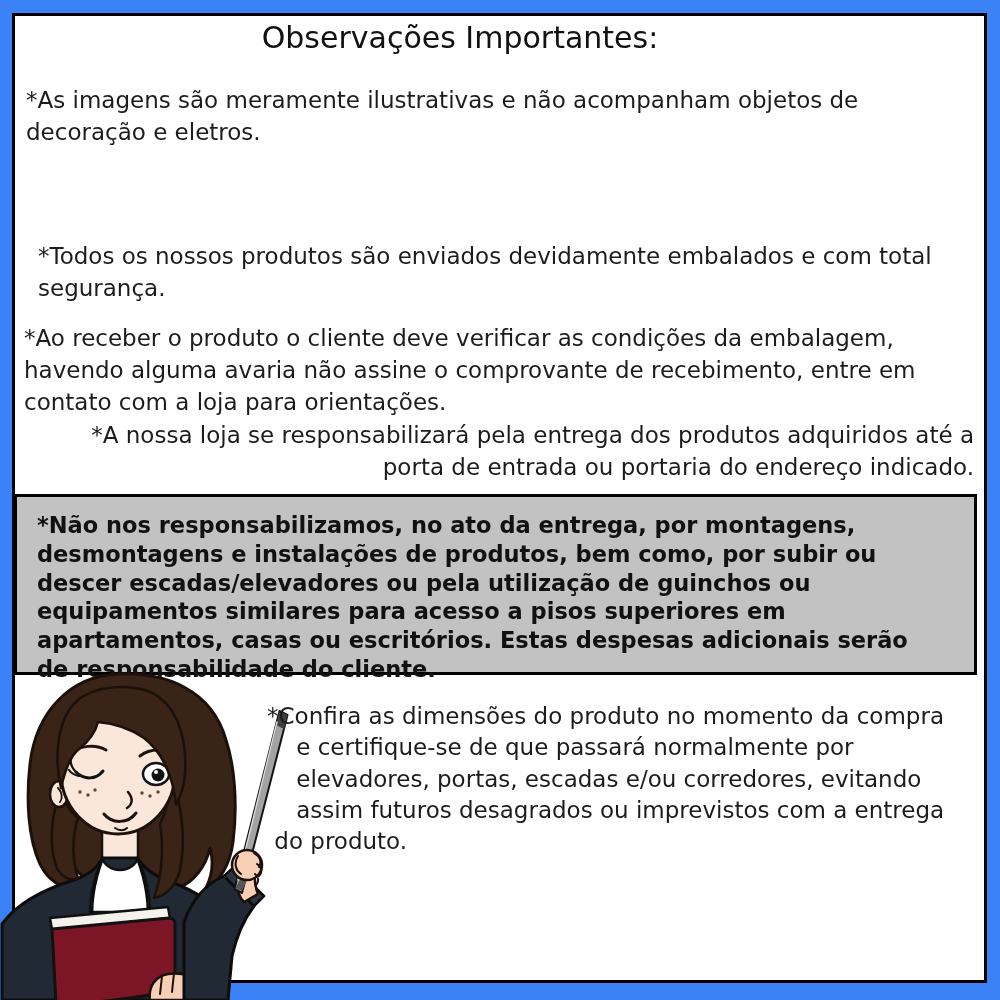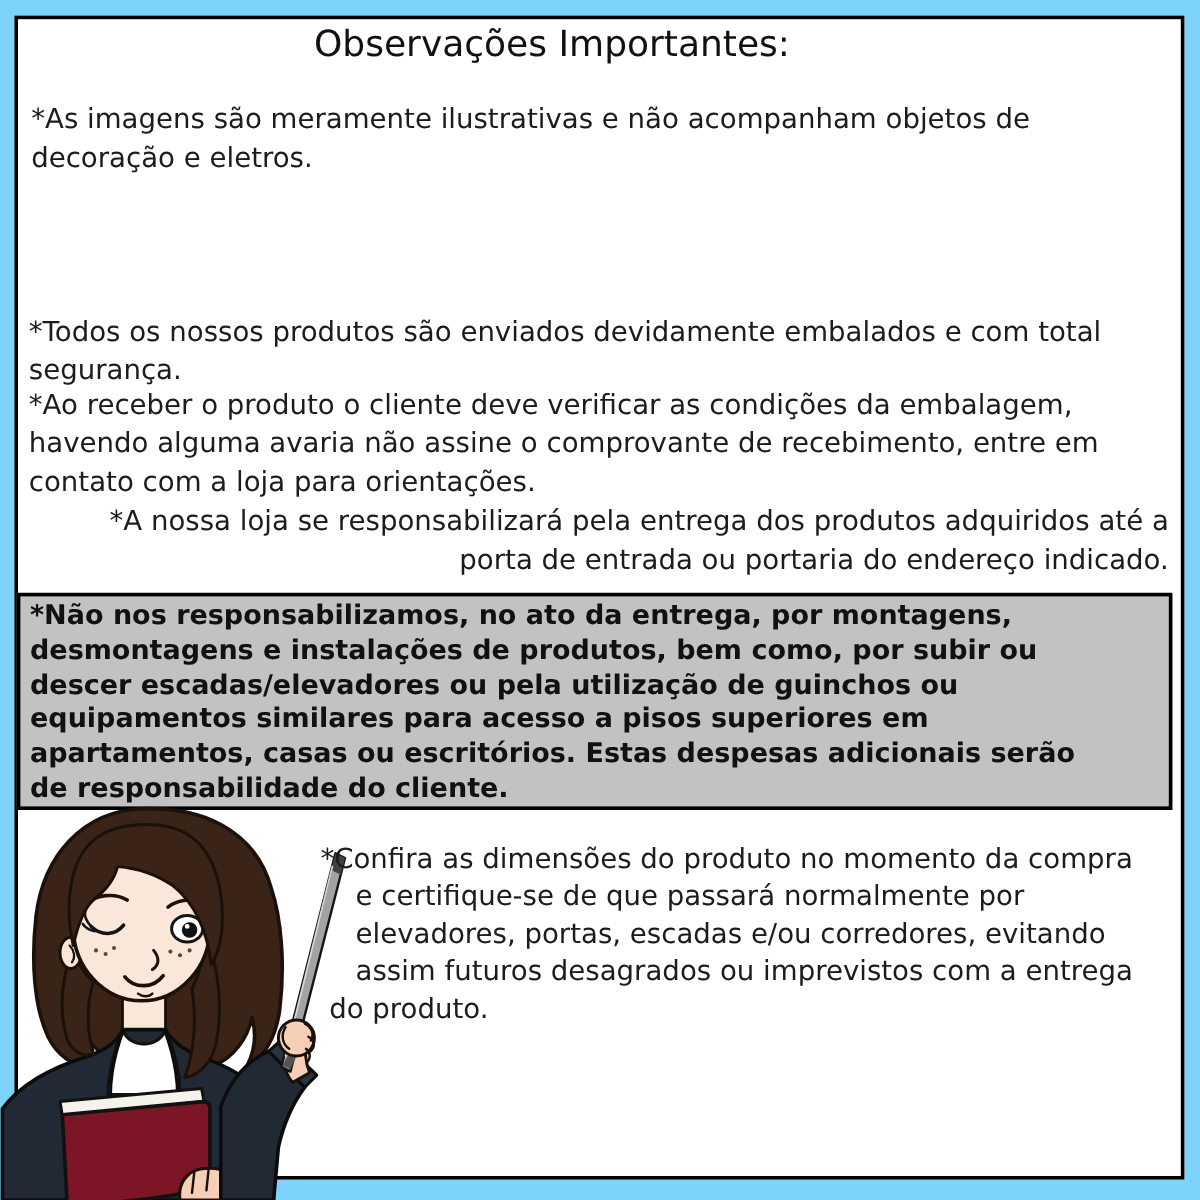--- a/index.html
+++ b/index.html
@@ -1,31 +1,31 @@
 <!DOCTYPE html>
 <html><head>
 <meta charset="utf-8">
 <style>
   html,body{margin:0;padding:0;background:#fff;}
-  .canvas{position:relative;width:1000px;height:1000px;background:#7dd3fc;overflow:hidden;
+  .canvas{position:relative;width:1000px;height:1000px;background:#3b82f6;overflow:hidden;
           font-family:"DejaVu Sans","Liberation Sans",sans-serif;color:#1c1c1c;}
   .frame{position:absolute;left:12px;top:13px;width:975px;height:970px;
          border:3px solid #000;box-sizing:border-box;background:#fff;z-index:0;}
   .title{position:absolute;left:160px;top:20px;width:600px;margin:0;text-align:center;
          font-size:30px;font-weight:400;color:#111;z-index:1;}
   .para{position:absolute;left:24px;width:950px;margin:0;font-size:23px;line-height:32px;
         white-space:pre-line;z-index:1;}
   .p1{top:84px;left:26px;}
   .p2{top:161px;}
-  .p3{top:261px;}
+  .p3{top:240px;margin-left:14px;}
   .p4{top:322px;}
   .p5{top:419px;text-align:right;}
   .highlight{position:absolute;left:14px;top:494px;width:963px;height:181px;box-sizing:border-box;
              background:#c2c2c2;border:3px solid #000;padding:2px 8px;z-index:1;}
-  .highlight p{margin:0;font-size:22.5px;font-weight:bold;line-height:28.8px;white-space:pre-line;color:#111;}
+  .highlight p{margin:12px;font-size:22.5px;font-weight:bold;line-height:28.8px;white-space:pre-line;color:#111;}
   .footer{position:absolute;left:257px;top:691px;width:724px;margin:10px;font-size:23px;
           line-height:31.3px;white-space:pre-wrap;z-index:3;}
   .illu{position:absolute;left:0;top:660px;width:300px;height:340px;z-index:2;pointer-events:none;}
 </style>
 </head>
 <body>
 
 <div class="canvas">
   <div class="frame"></div>
 

